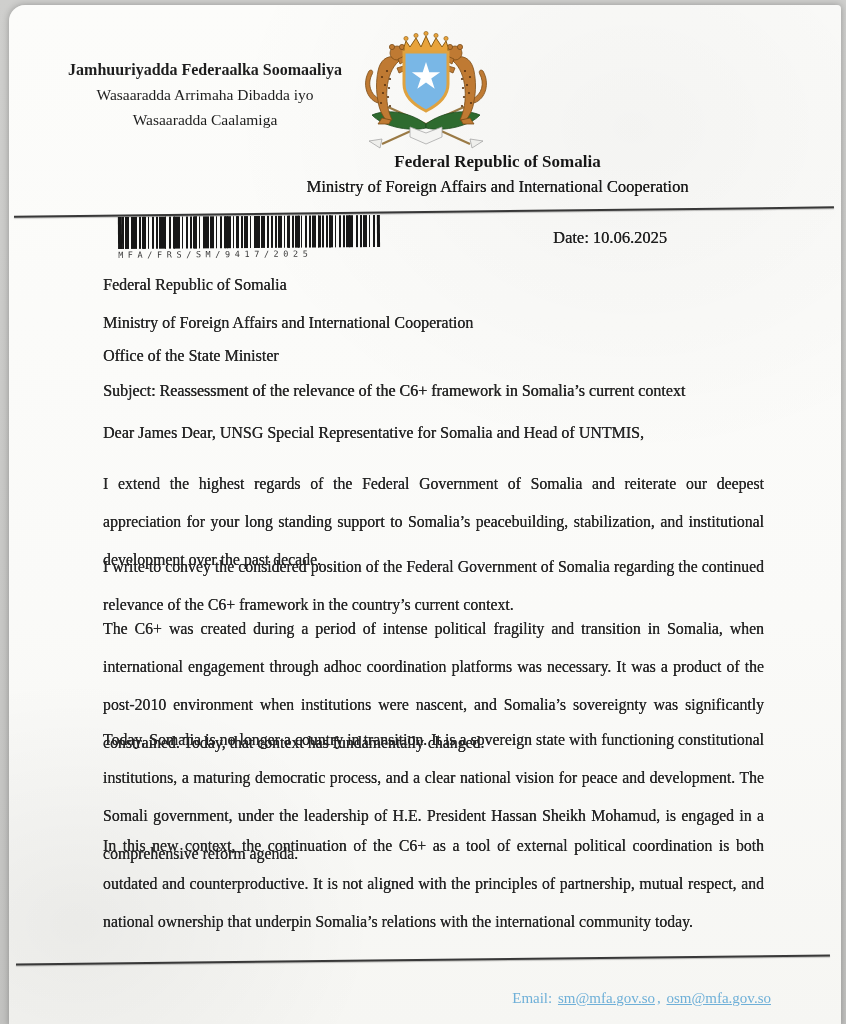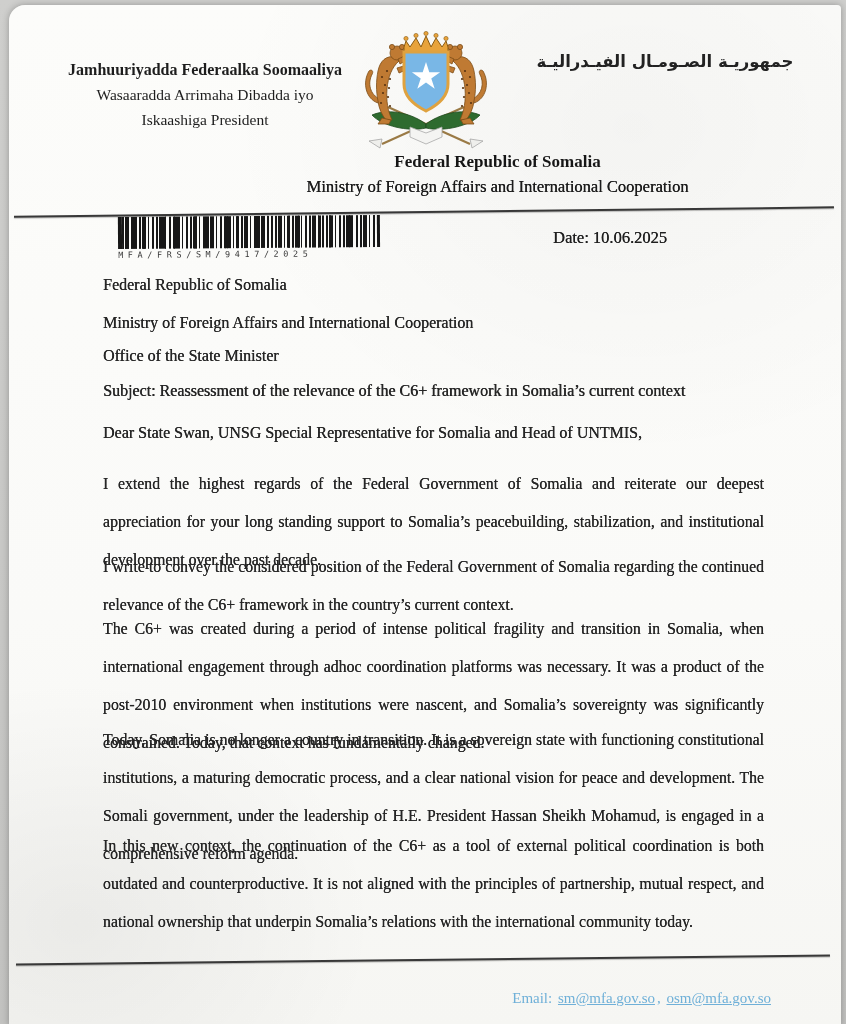--- a/index.html
+++ b/index.html
@@ -64,21 +64,21 @@
 </head>
 <body>
 
 <div id="frame">
   <div id="paper"></div>
   <div id="content">
 
     <div class="somali-block">
       <div class="l1">Jamhuuriyadda Federaalka Soomaaliya</div>
       <div>Wasaaradda Arrimaha Dibadda iyo</div>
-      <div>Iskaashiga President</div>
+      <div>Wasaaradda Caalamiga</div>
     </div>
 
     <svg class="emblem" viewBox="0 0 148 124" aria-hidden="true">
 
       <g stroke="#9a7a45" stroke-width="2.2">
         <line x1="36" y1="76" x2="118" y2="113"></line>
         <line x1="112" y1="76" x2="30" y2="113"></line>
       </g>
       <path d="M30,108 l-13,2 11,7 z" fill="#efefec" stroke="#9b9b9b" stroke-width="0.7"></path>
       <path d="M118,108 l13,2 -11,7 z" fill="#efefec" stroke="#9b9b9b" stroke-width="0.7"></path>
@@ -118,40 +118,39 @@
       <circle cx="64" cy="4.5" r="2.1" fill="#e8a33b" stroke="#8a5a10" stroke-width="0.6"></circle>
       <circle cx="74" cy="2.5" r="2.1" fill="#e8a33b" stroke="#8a5a10" stroke-width="0.6"></circle>
       <circle cx="84" cy="4.5" r="2.1" fill="#e8a33b" stroke="#8a5a10" stroke-width="0.6"></circle>
       <circle cx="94" cy="7.5" r="2.1" fill="#e8a33b" stroke="#8a5a10" stroke-width="0.6"></circle>
 
       <path d="M52,21 H96 V53 Q96,69 74,80 Q52,69 52,53 Z" fill="#79b7e6" stroke="#dfa23f" stroke-width="3"></path>
       <polygon points="74,31 77.3,41.3 88.1,41.2 79.3,47.5 82.7,57.8 74,51.4 65.3,57.8 68.7,47.5 59.9,41.2 70.7,41.3" fill="#ffffff"></polygon>
     </svg>
 
     <div class="arabic-block">
-      <div>جمهوريـة الصـومـال الفيـدراليـة</div>
     </div>
 
     <div class="title-en">Federal Republic of Somalia</div>
     <div class="subtitle-en">Ministry of Foreign Affairs and International Cooperation</div>
 
     <div class="rule rule-top"></div>
 
     <div class="barcode">
       <div class="barcode-bars"></div>
       <div class="barcode-caption">MFA/FRS/SM/9417/2025</div>
     </div>
     <div class="date-line">Date: 10.06.2025</div>
 
     <div class="letter">
       <div class="sline" style="top:276px">Federal Republic of Somalia</div>
       <div class="sline" style="top:314px">Ministry of Foreign Affairs and International Cooperation</div>
       <div class="sline" style="top:347px">Office of the State Minister</div>
       <div class="sline subject" style="top:382px">Subject: Reassessment of the relevance of the C6+ framework in Somalia’s current context</div>
-      <div class="sline" style="top:424px">Dear State Swan, UNSG Special Representative for Somalia and Head of UNTMIS,</div>
+      <div class="sline" style="top:424px">Dear James Dear, UNSG Special Representative for Somalia and Head of UNTMIS,</div>
 
       <p class="para" style="top:449px">I extend the highest regards of the Federal Government of Somalia and reiterate our deepest appreciation for your long standing support to Somalia’s peacebuilding, stabilization, and institutional development over the past decade.</p>
       <p class="para" style="top:532px">I write to convey the considered position of the Federal Government of Somalia regarding the continued relevance of the C6+ framework in the country’s current context.</p>
       <p class="para" style="top:594px">The C6+ was created during a period of intense political fragility and transition in Somalia, when international engagement through adhoc coordination platforms was necessary. It was a product of the post-2010 environment when institutions were nascent, and Somalia’s sovereignty was significantly constrained. Today, that context has fundamentally changed.</p>
       <p class="para" style="top:705px">Today, Somalia is no longer a country in transition. It is a sovereign state with functioning constitutional institutions, a maturing democratic process, and a clear national vision for peace and development. The Somali government, under the leadership of H.E. President Hassan Sheikh Mohamud, is engaged in a comprehensive reform agenda.</p>
       <p class="para" style="top:811px">In this new context, the continuation of the C6+ as a tool of external political coordination is both outdated and counterproductive. It is not aligned with the principles of partnership, mutual respect, and national ownership that underpin Somalia’s relations with the international community today.</p>
     </div>
 
     <div class="rule rule-bottom"></div>
     <div class="footer-email">

